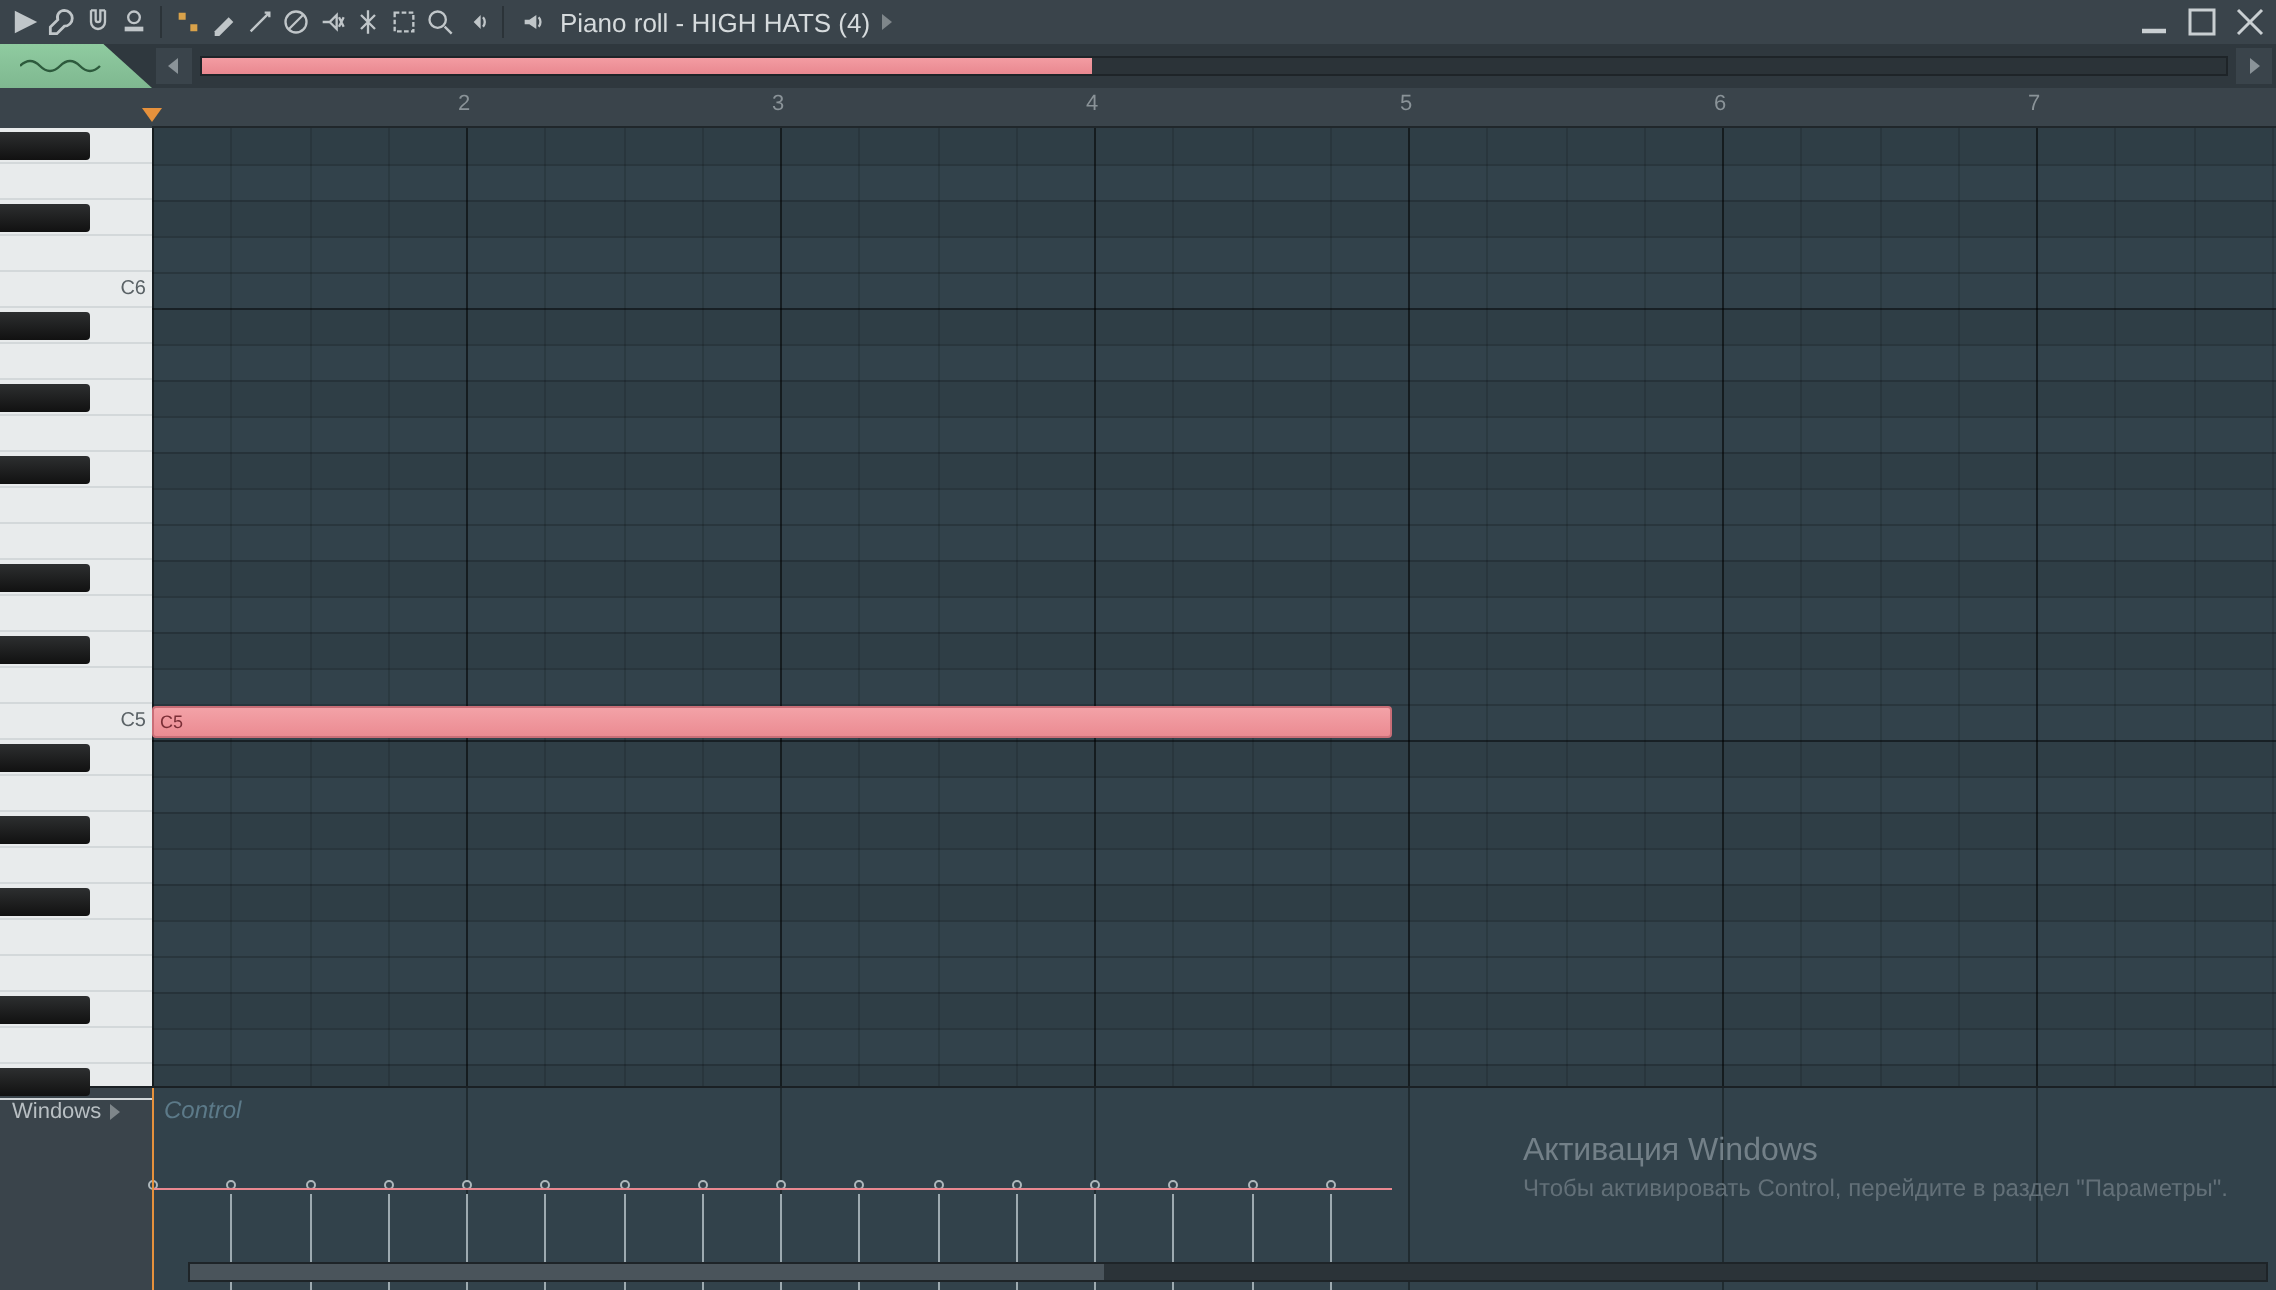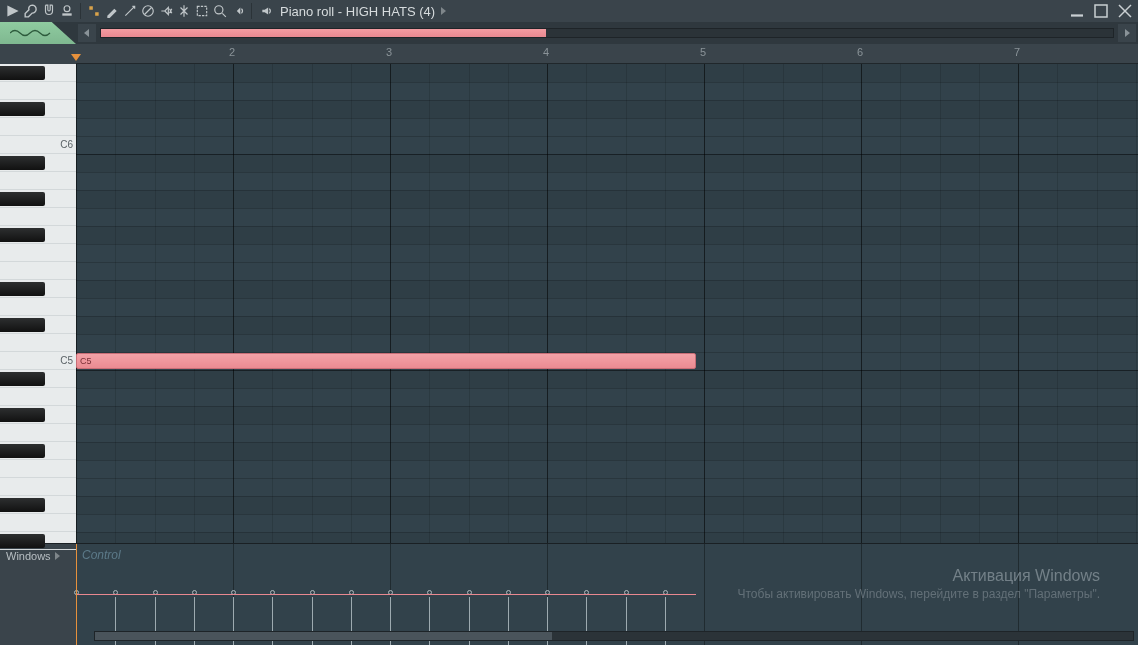--- a/index.html
+++ b/index.html
@@ -186,22 +186,22 @@
 .vel-line { position:absolute; left:0; height:1px; background:#e98890; }
 .vel-cursor { position:absolute; top:0; bottom:0; width:1px; background:#e6913c; }
 .vel-scroll {
   position:absolute; right:4px; bottom:6px;
   width:340px; height:10px;
   background:#2b3338; border:1px solid #1e2428;
 }
 .vel-scroll-thumb { position:absolute; left:0; top:0; height:100%; width:44%; background:#4a545b; }
 
 .watermark {
-  position:absolute; right:38px; bottom:44px;
-  color:#738088; font-size:16px; text-align:right;
+  position:absolute; right:24px; bottom:44px;
+  color:#738088; font-size:16px; text-align:left;
   pointer-events:none;
 }
 .watermark .sub { font-size:12px; color:#637078; display:block; margin-top:2px; }
 
 .vline-major{background:rgba(0,0,0,0.55);}
 </style>
 </head>
 <body>
 
 <div class="toolbar">
@@ -503,18 +503,18 @@
       <div class="vel-knob" style="left: 549.5px; bottom: 48px;"></div>
       <div class="vel-event" style="left: 588.75px; height: 48px;"></div>
       <div class="vel-knob" style="left: 588.75px; bottom: 48px;"></div>
       <div class="vel-line" style="bottom: 50px; left: 0px; width: 620.15px;"></div>
       <div class="vel-cursor" style="left: 0px;"></div>
     </div>
 </div>
 
 <div class="watermark">
   <span>Активация Windows</span>
-  <span class="sub">Чтобы активировать Windows, перейдите в раздел "Параметры".</span>
+  <span class="sub">Чтобы активировать Control, перейдите в раздел "Параметры".</span>
 </div>
 
 <div class="vel-scroll" style="position: absolute; right: 4px; bottom: 4px; width: 1040px;">
     <div class="vel-scroll-thumb"></div>
   </div>
 
 </body></html>

